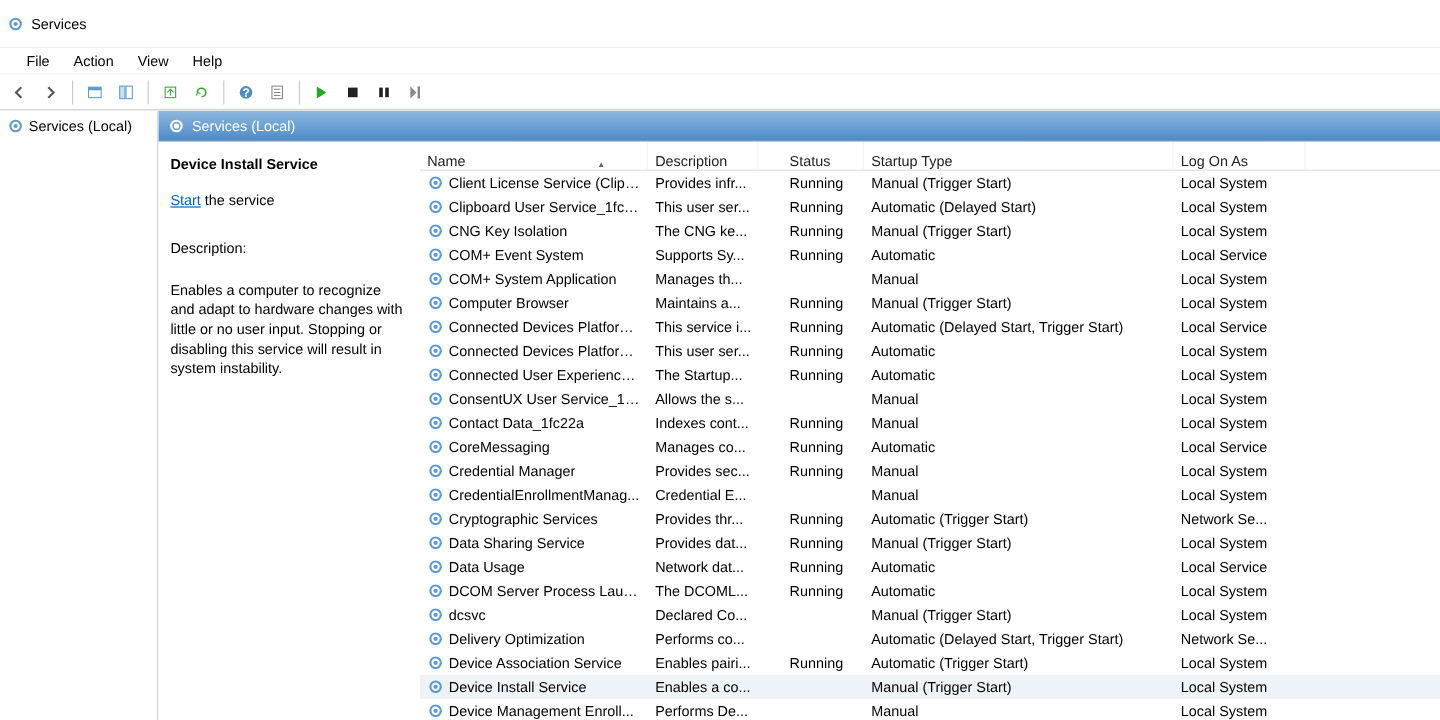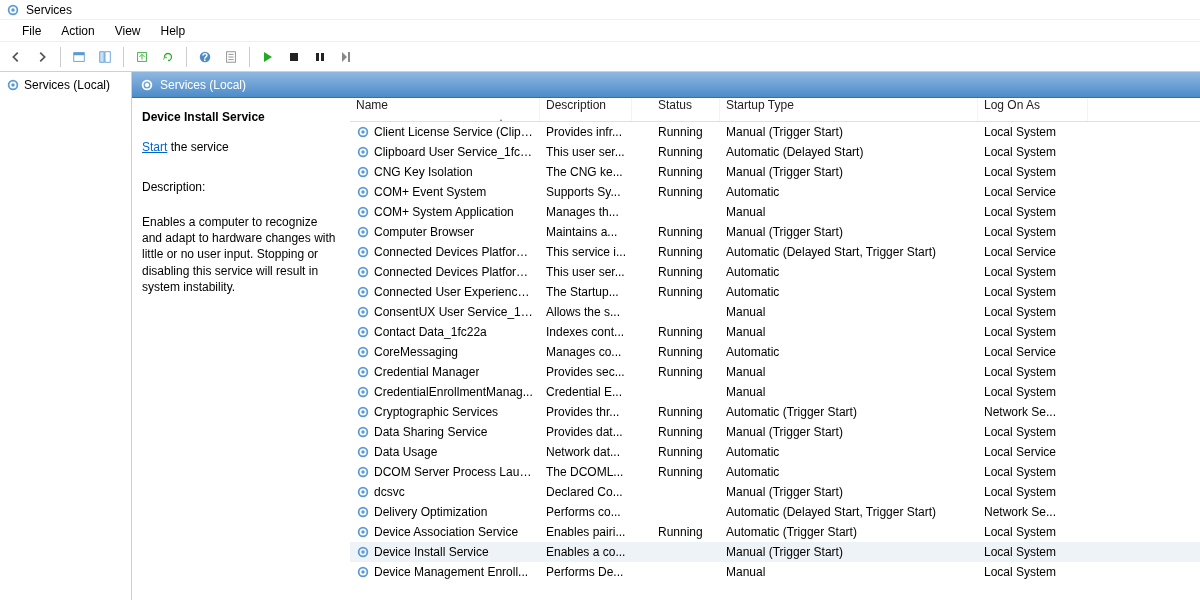--- a/index.html
+++ b/index.html
@@ -1,18 +1,18 @@
 <!DOCTYPE html>
 <html><head>
 <meta charset="utf-8">
 <style>
 * { margin: 0; padding: 0; box-sizing: border-box; font-family: "Segoe UI", Tahoma, sans-serif; font-size: 12px; }
 body { background: #fff; color: #000; overflow: hidden; }
 .window { width: 1200px; height: 600px; display: flex; flex-direction: column; background: #fff; }
-.titlebar { height: 20px; display: flex; align-items: center; padding: 0 6px; gap: 6px; border-bottom: 1px solid #f0f0f0; }
+.titlebar { height: 40px; display: flex; align-items: center; padding: 0 6px; gap: 6px; border-bottom: 1px solid #f0f0f0; }
 .gear-icon { width: 14px; height: 14px; display: inline-flex; align-items: center; justify-content: center; }
 .gear-icon svg { width: 14px; height: 14px; }
 .menubar { height: 22px; display: flex; align-items: center; padding: 0 12px; gap: 0; border-bottom: 1px solid #eee; }
 .menu-item { padding: 2px 10px; cursor: default; }
 .toolbar { height: 30px; display: flex; align-items: center; padding: 0 4px; gap: 2px; border-bottom: 1px solid #d0d0d0; }
 .tool-btn { width: 24px; height: 24px; display: flex; align-items: center; justify-content: center; border: 1px solid transparent; cursor: default; }
 .tool-sep { width: 1px; height: 20px; background: #ccc; margin: 0 4px; }
 .body { flex: 1; display: flex; overflow: hidden; }
 .tree { width: 132px; border-right: 1px solid #d0d0d0; padding: 4px 2px; }
 .tree-item { display: flex; align-items: center; gap: 4px; padding: 2px 4px; cursor: default; }
@@ -27,21 +27,21 @@
 .detail-desc-label { margin-top: 26px; }
 .detail-desc { margin-top: 20px; line-height: 1.35; }
 .list { flex: 1; overflow: auto; }
 .list-header { display: flex; border-bottom: 1px solid #e0e0e0; height: 24px; align-items: center; position: sticky; top:0; background:#fff; }
 .col { padding: 0 6px; white-space: nowrap; overflow: hidden; text-overflow: ellipsis; }
 .col-name { width: 190px; display: flex; align-items: center; gap: 4px; }
 .col-desc { width: 92px; }
 .col-status { width: 68px; margin-left: 20px; }
 .col-startup { width: 258px; }
 .col-logon { width: 110px; }
-.list-header .col { border-right: 1px solid #f4f4f4; height: 100%; display: flex; align-items: flex-start; cursor: default; color:#222;flex-direction:column;}
+.list-header .col { border-right: 1px solid #f4f4f4; height: 100%; display: flex; align-items: flex-end; cursor: default; color:#222;}
 .row { display: flex; height: 20px; align-items: center; cursor: default; }
 .row.sel { background: #eef3f8; }
 .row .col-name .gear-icon { flex-shrink: 0; }
 .svc-name-text { white-space: nowrap; overflow: hidden; text-overflow: ellipsis; }
 .sort-arrow { font-size: 8px; color: #666; margin-left: auto; margin-right: 30px;}
 </style>
 </head>
 <body>
 
 <div class="window">

